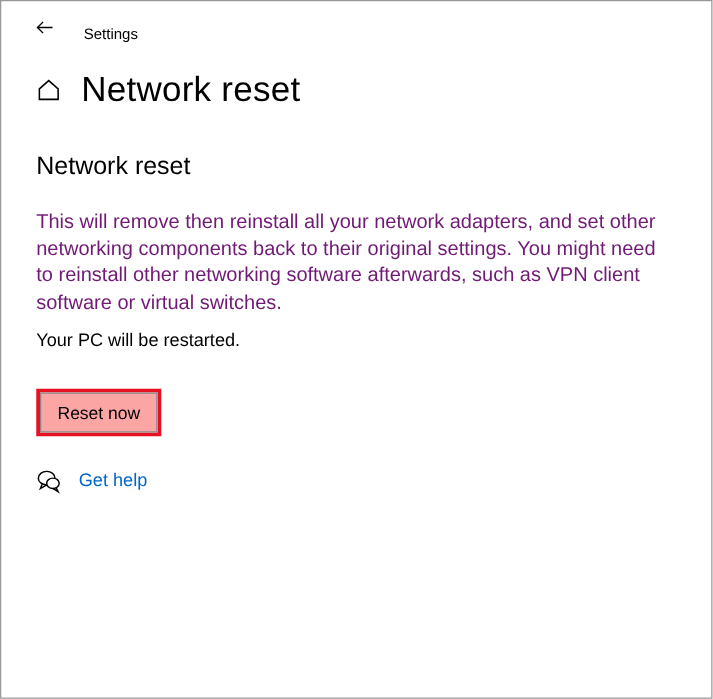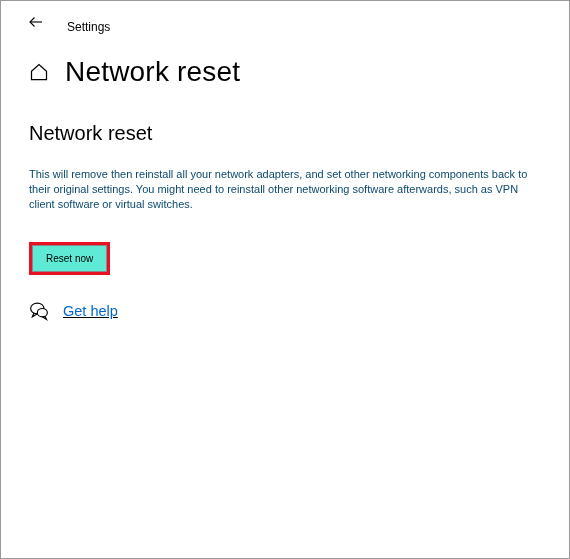--- a/index.html
+++ b/index.html
@@ -60,52 +60,51 @@
     .content {
       padding: 16px 28px 0 28px;
     }
     .section-heading {
       font-size: 20px;
       font-weight: 400;
       color: #000;
       margin-bottom: 22px;
     }
     .description {
-      font-size: 11px;
+      font-size: 16px;
       line-height: 1.35;
-      color: #0c4a6e;
+      color: #701a75;
       max-width: 500px;
-      margin-bottom: 30px;
+      margin-bottom: 12px;
     }
     .restart-note {
       font-size: 14.5px;
       color: #000;
       margin-bottom: 30px;
     }
     .reset-button-wrap {
       border: 3px solid #e81123;
       display: inline-block;
       padding: 0;
       margin-bottom: 26px;
     }
     .reset-button {
-      background: #5eead4;
+      background: #fca5a5;
       border: 1px solid #888;
       padding: 7px 13px;
-      font-size: 10px;
+      font-size: 14px;
       font-family: inherit;
       cursor: pointer;
       color: #000;
       display: block;
     }
     .help-row {
       display: flex;
       align-items: center;
       gap: 14px;
-      text-decoration: underline;
     }
     .help-icon {
       color: #000;
     }
     .help-icon svg {
       width: 20px;
       height: 20px;
       display: block;
     }
     .help-link {
@@ -132,20 +131,21 @@
     <svg viewBox="0 0 24 24" fill="none" stroke="currentColor" stroke-width="1.5">
       <path d="M3 11 L12 3 L21 11 L21 21 L3 21 Z"></path>
     </svg>
   </span>
   <h1 class="page-title">Network reset</h1>
 </div>
 
 <div class="content">
   <h2 class="section-heading">Network reset</h2>
   <p class="description">This will remove then reinstall all your network adapters, and set other networking components back to their original settings. You might need to reinstall other networking software afterwards, such as VPN client software or virtual switches.</p>
+  <p class="restart-note">Your PC will be restarted.</p>
 
   <div class="reset-button-wrap">
     <button class="reset-button">Reset now</button>
   </div>
 
   <div class="help-row">
     <span class="help-icon">
       <svg viewBox="0 0 24 24" fill="none" stroke="currentColor" stroke-width="1.4">
         <ellipse cx="10" cy="9" rx="8" ry="6.5"></ellipse>
         <path d="M6 14 L4 19 L10 15.4"></path>

